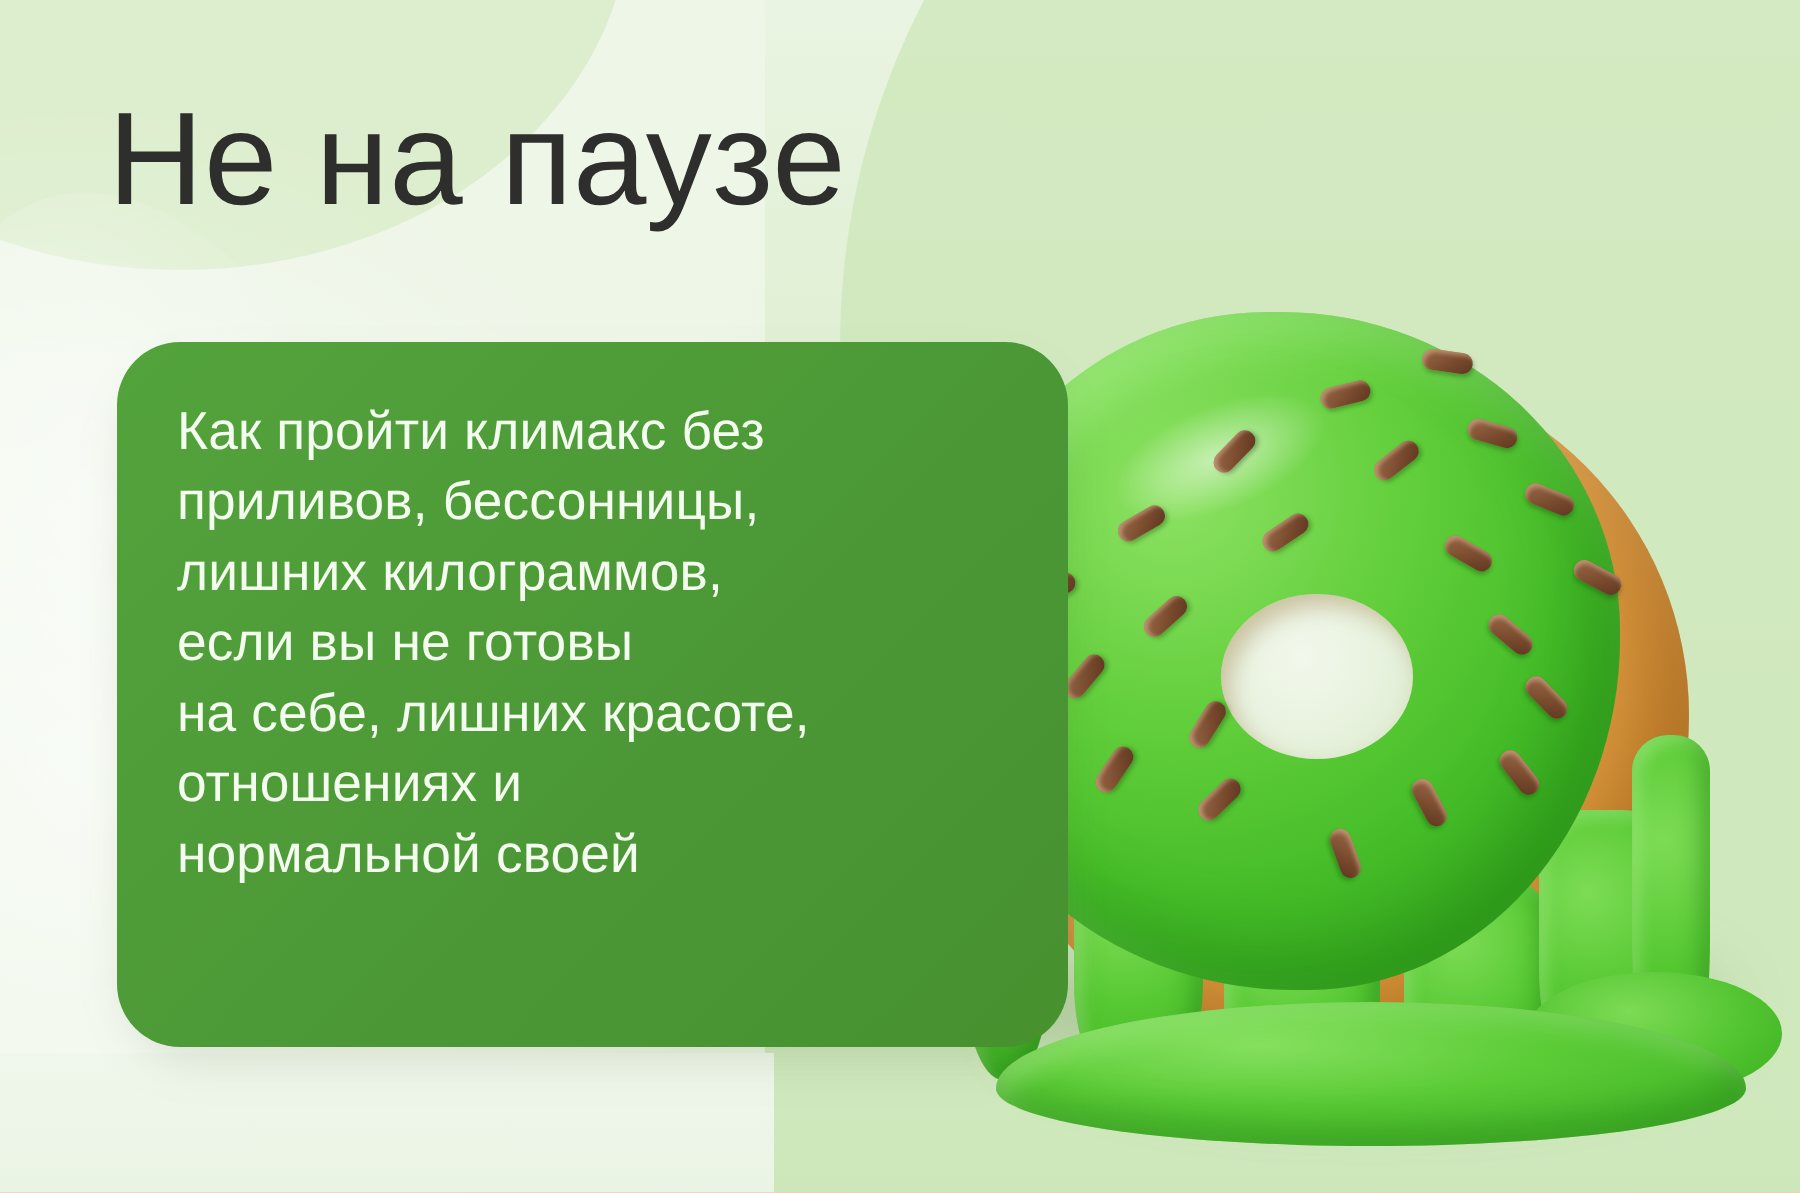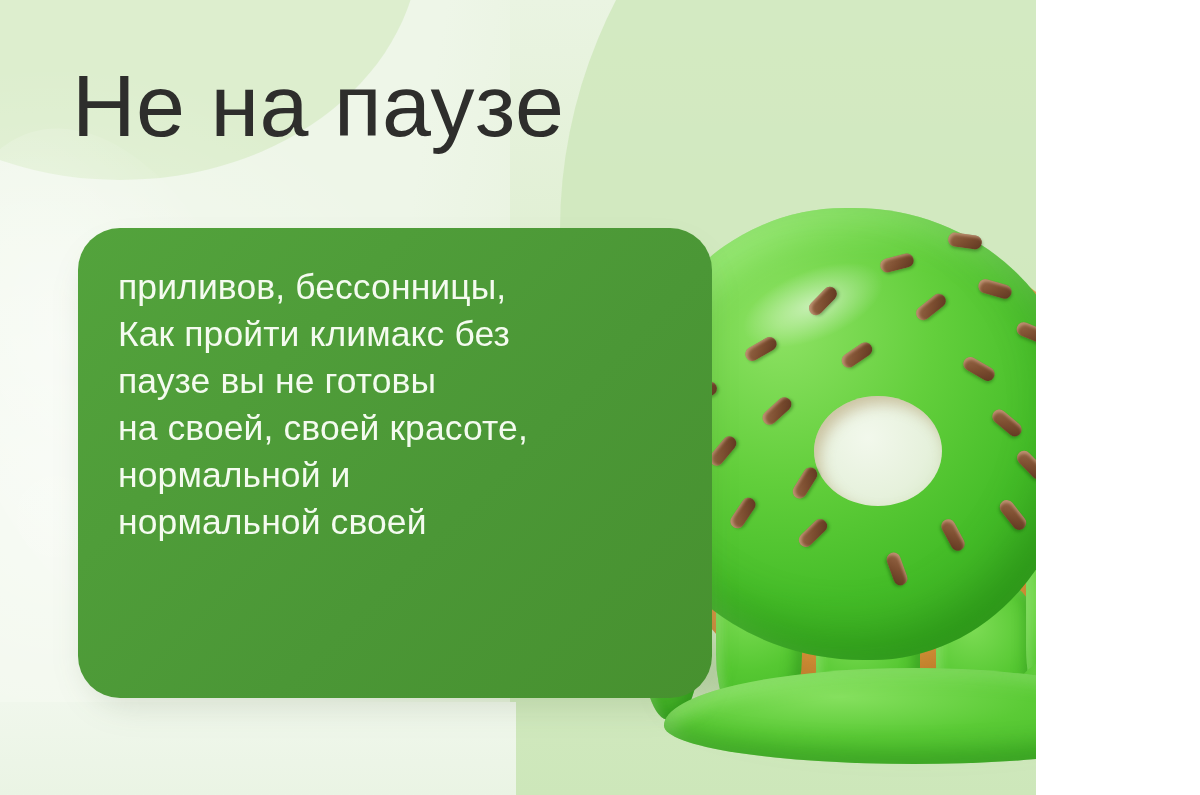--- a/index.html
+++ b/index.html
@@ -2,21 +2,21 @@
 <html><head>
 <meta charset="utf-8">
 <style>
   html, body {
     margin: 0;
     padding: 0;
     background: #ffffff;
   }
   .banner {
     position: relative;
-    width: 1036px;
+    width: 1200px;
     height: 795px;
     overflow: hidden;
     font-family: "Liberation Sans", sans-serif;
     background: #ef4444;
   }
 
   
   .bg-base {
     position: absolute;
     inset: 0;
@@ -246,22 +246,23 @@
         <div class="sprinkle" style="left: 378px; top: 318px; transform: rotate(52deg);"></div>
         <div class="sprinkle" style="left: 318px; top: 338px; transform: rotate(62deg);"></div>
         <div class="sprinkle" style="left: 262px; top: 372px; transform: rotate(70deg);"></div>
         <div class="sprinkle" style="left: 344px; top: 172px; transform: rotate(30deg);"></div>
       </div>
   </div>
 
   <div class="card-shadow"></div>
   <div class="card">
     <div class="card-lines" id="card-lines">
+        <div>Как пройти климакс без</div>
         <div>приливов, бессонницы,</div>
-        <div>Как пройти климакс без</div>
-        <div>паузе вы не готовы</div>
-        <div>на своей, своей красоте,</div>
-        <div>нормальной и</div>
+        <div>лишних килограммов,</div>
+        <div>если вы не готовы</div>
+        <div>на себе, лишних красоте,</div>
+        <div>отношениях и</div>
         <div>нормальной своей</div>
       </div>
   </div>
 
 </div>
 
 </body></html>

